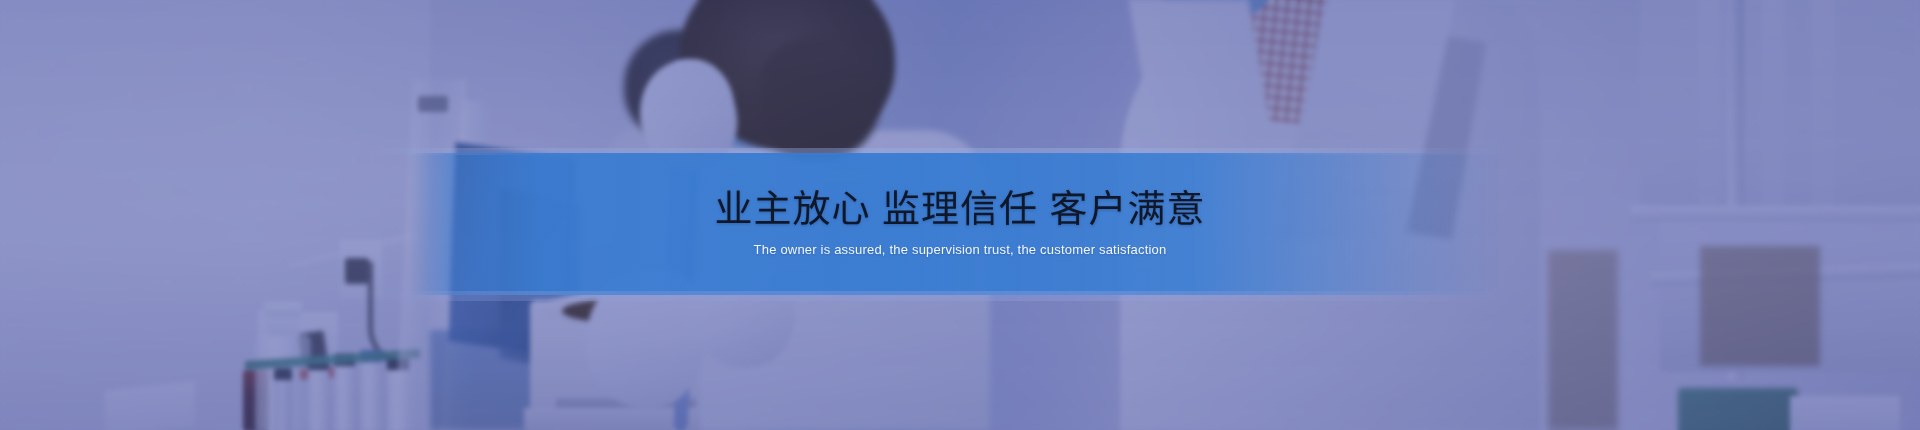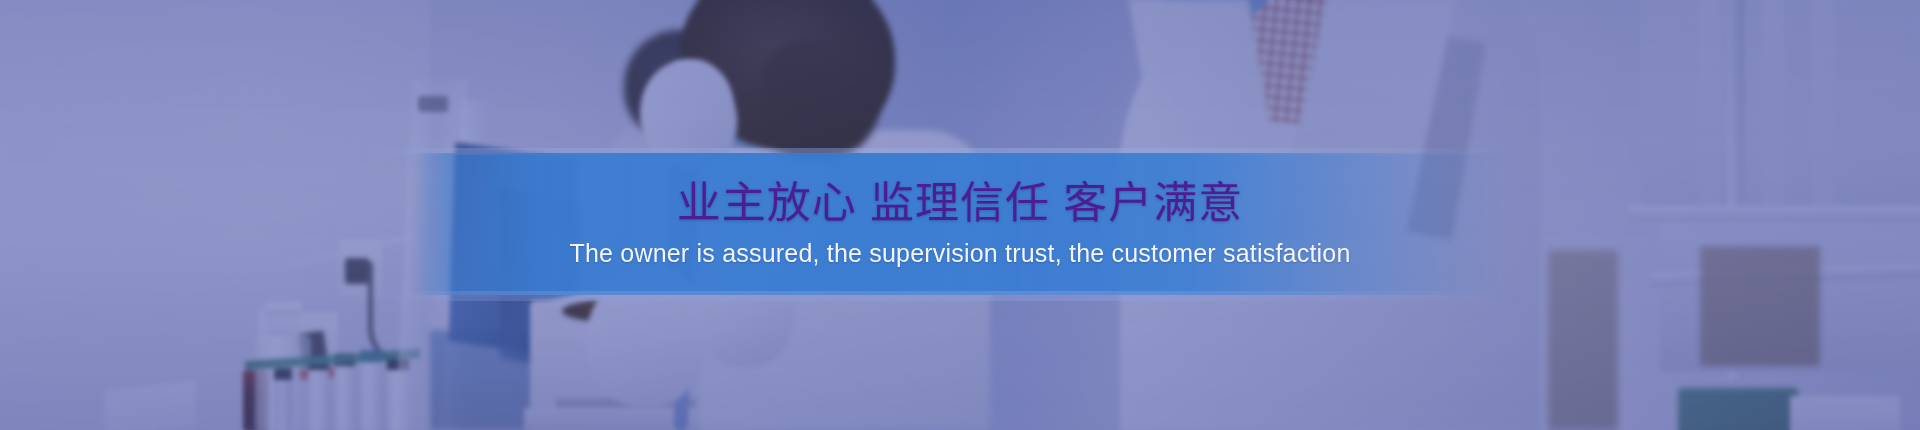--- a/index.html
+++ b/index.html
@@ -473,33 +473,33 @@
     position: absolute;
     left: 0; top: 153px;
     width: 1920px; height: 142px;
     display: flex;
     flex-direction: column;
     align-items: center;
     justify-content: center;
     text-align: center;
   }
   .headline {
-    color: #4c1d95;
-    font-size: 44px;
+    color: #0f172a;
+    font-size: 38px;
     line-height: 1.04;
     font-weight: 400;
     letter-spacing: 1px;
     white-space: nowrap;
     text-shadow: 0 1px 3px rgba(20,50,95,.35);
     font-family: "Liberation Sans", "DejaVu Sans", sans-serif;
   }
   .subline {
     margin-top: 13px;
     color: #f3f7fd;
-    font-size: 25px;
+    font-size: 13px;
     line-height: 1.2;
     font-weight: 400;
     letter-spacing: .2px;
     white-space: nowrap;
     text-shadow: 0 1px 2px rgba(20,50,95,.30);
     font-family: "Liberation Sans", "DejaVu Sans", sans-serif;
   }
 </style>
 </head>
 <body>

